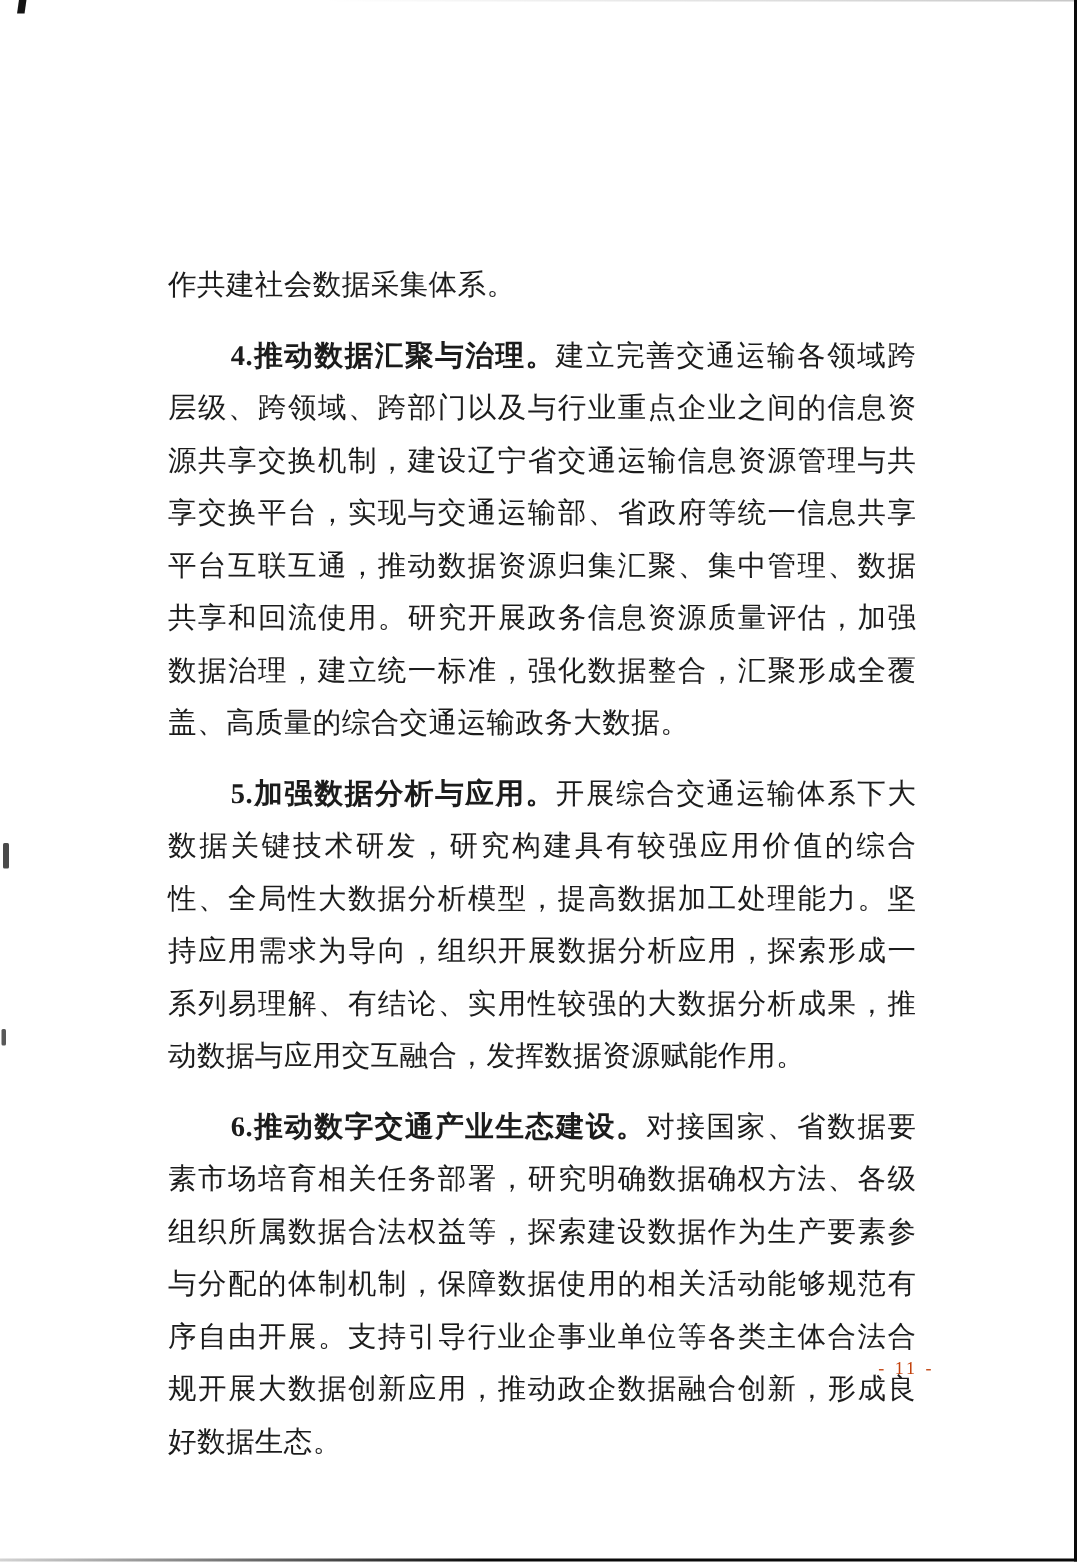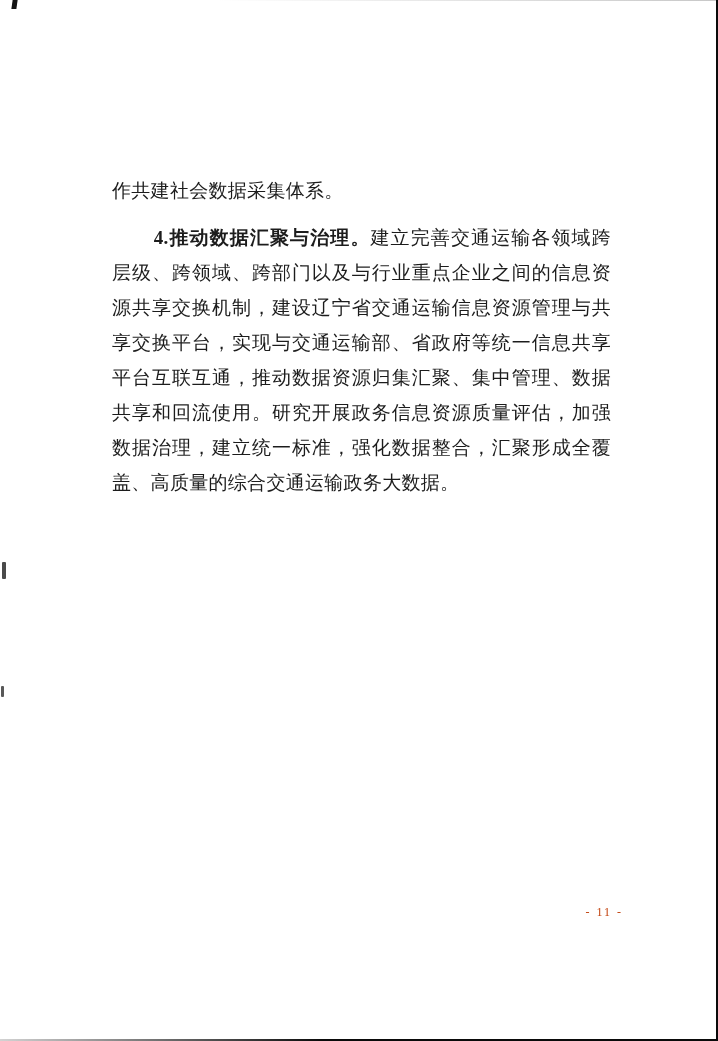--- a/index.html
+++ b/index.html
@@ -99,18 +99,20 @@
 
   <div class="mark-corner"></div>
   <div class="mark-left-1"></div>
   <div class="mark-left-2"></div>
 
   <div class="content">
     <p class="para"><span class="lead"></span><span>作共建社会数据采集体系。</span></p>
 
     <p class="para indent"><span class="lead">4.推动数据汇聚与治理。</span><span>建立完善交通运输各领域跨层级、跨领域、跨部门以及与行业重点企业之间的信息资源共享交换机制，建设辽宁省交通运输信息资源管理与共享交换平台，实现与交通运输部、省政府等统一信息共享平台互联互通，推动数据资源归集汇聚、集中管理、数据共享和回流使用。研究开展政务信息资源质量评估，加强数据治理，建立统一标准，强化数据整合，汇聚形成全覆盖、高质量的综合交通运输政务大数据。</span></p>
 
+    <p class="para indent"><span class="lead">5.加强数据分析与应用。</span><span>开展综合交通运输体系下大数据关键技术研发，研究构建具有较强应用价值的综合性、全局性大数据分析模型，提高数据加工处理能力。坚持应用需求为导向，组织开展数据分析应用，探索形成一系列易理解、有结论、实用性较强的大数据分析成果，推动数据与应用交互融合，发挥数据资源赋能作用。</span></p>
 
+    <p class="para indent"><span class="lead">6.推动数字交通产业生态建设。</span><span>对接国家、省数据要素市场培育相关任务部署，研究明确数据确权方法、各级组织所属数据合法权益等，探索建设数据作为生产要素参与分配的体制机制，保障数据使用的相关活动能够规范有序自由开展。支持引导行业企事业单位等各类主体合法合规开展大数据创新应用，推动政企数据融合创新，形成良好数据生态。</span></p>
   </div>
 
   <div class="page-number">- 11 -</div>
 
 </div>
 
 </body></html>

